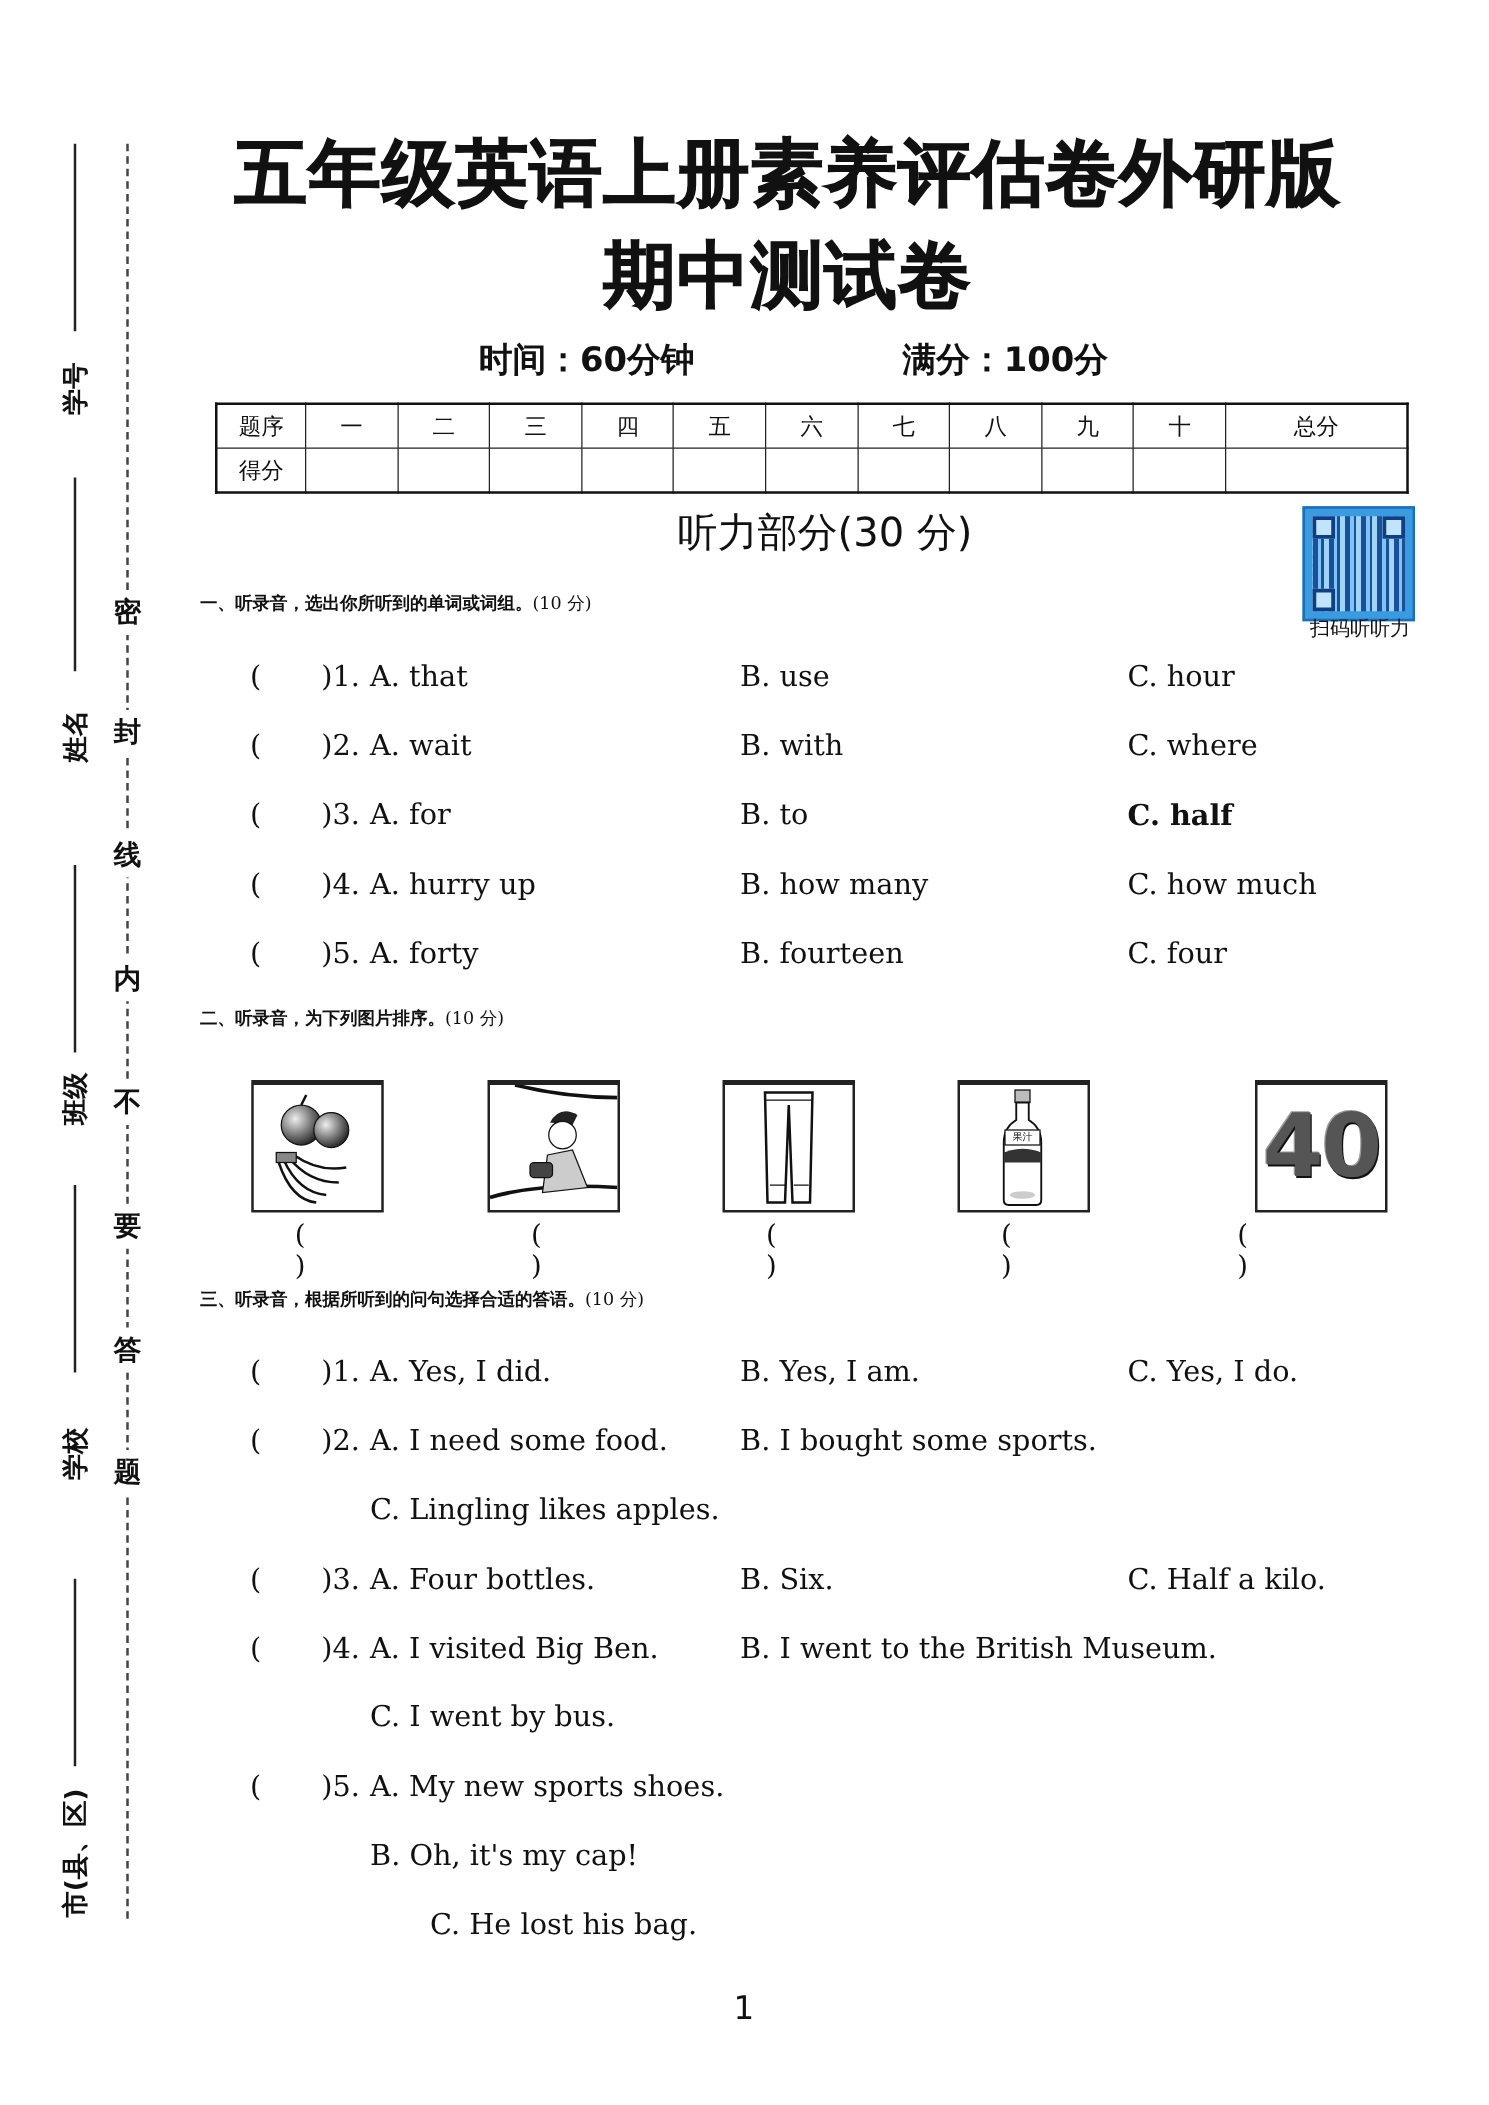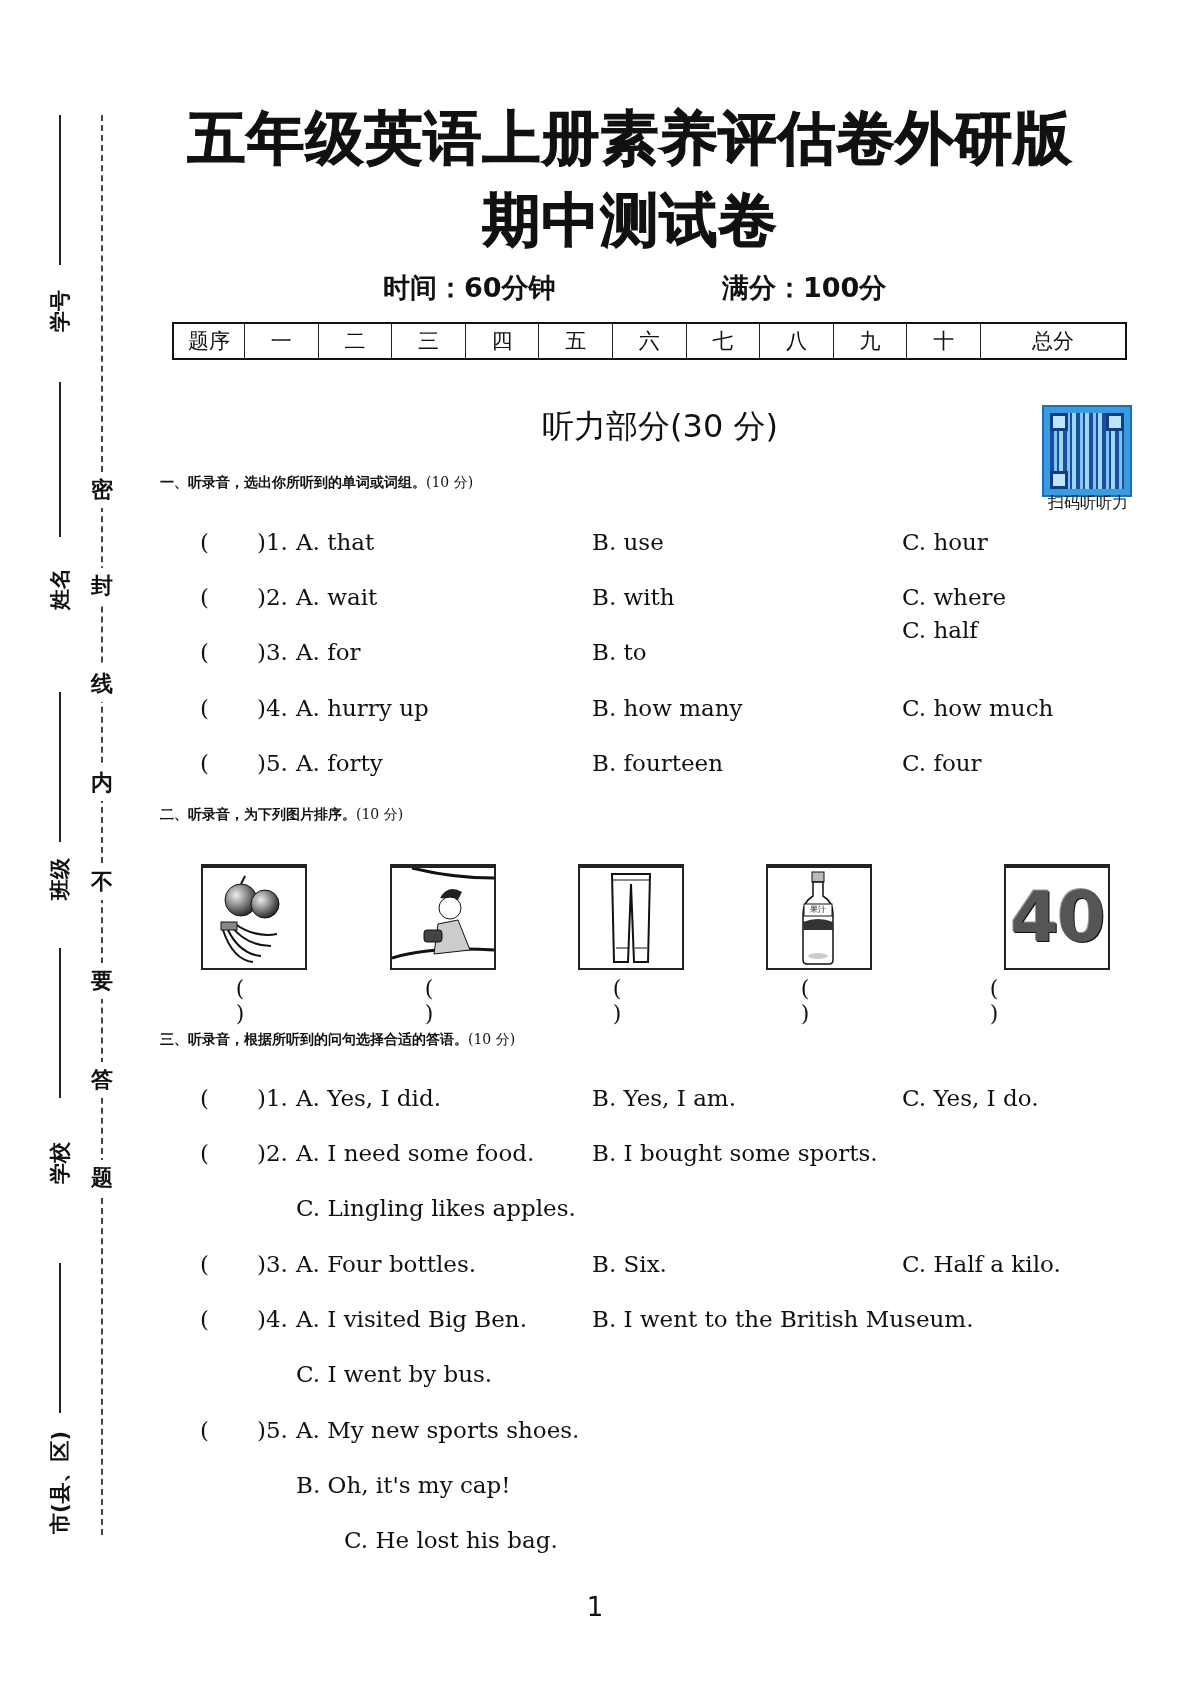--- a/index.html
+++ b/index.html
@@ -18,21 +18,21 @@
 
   .title { position: absolute; left: 140px; width: 980px; text-align: center;
            font-family: "DejaVu Sans", sans-serif; font-weight: bold; color: #111;
            -webkit-text-stroke: 1px #111; letter-spacing: 1px; }
   .t1 { top: 100px; font-size: 58px; }
   .t2 { top: 182px; font-size: 58px; }
 
   .meta { position: absolute; top: 270px; font-family: "DejaVu Sans", sans-serif; font-weight: bold; font-size: 27px; }
 
   table.score { position: absolute; left: 172px; top: 322px; width: 955px; border-collapse: collapse;
-                font-family: "DejaVu Sans", sans-serif; font-size: 21px; }
+                font-family: "DejaVu Sans", sans-serif; font-size: 18px; }
   table.score td { border: 1.5px solid #222; height: 34px; text-align: center; padding: 0; }
   table.score { border: 2.5px solid #111; }
   table.score td.rowhead { width: 70px; }
 
   .part-title { position: absolute; top: 405px; left: 480px; width: 360px; text-align: center;
                 font-family: "DejaVu Sans", sans-serif; font-size: 32px; }
   .qr { position: absolute; left: 1042px; top: 405px; width: 90px; height: 92px; background: #3a9be0;
         border: 2px solid #1b6fb8; box-sizing: border-box; }
   .qr .in { position: absolute; inset: 6px; background:
       repeating-linear-gradient(90deg, #1a4f9c 0 4px, #7fc4f2 4px 7px, #1a4f9c 7px 9px, #9fd6f6 9px 13px),
@@ -93,20 +93,34 @@
     <td>三</td>
     <td>四</td>
     <td>五</td>
     <td>六</td>
     <td>七</td>
     <td>八</td>
     <td>九</td>
     <td>十</td>
     <td>总分</td>
   </tr>
+  <tr>
+    <td class="rowhead">得分</td>
+    <td></td>
+    <td></td>
+    <td></td>
+    <td></td>
+    <td></td>
+    <td></td>
+    <td></td>
+    <td></td>
+    <td></td>
+    <td></td>
+    <td></td>
+  </tr>
 </tbody>
   </table>
 
 <div class="part-title">听力部分(30 分)</div>
 <div class="qr">
   <div class="in"></div>
   <div class="fp" style="left:6px;top:6px;"></div>
   <div class="fp" style="right:6px;top:6px;"></div>
   <div class="fp" style="left:6px;bottom:6px;"></div>
 </div>
@@ -129,21 +143,21 @@
     <span class="q" style="left:257px;top:584px;">)2.</span>
     <span class="q" style="left:296px;top:584px;">A. wait</span>
     <span class="q" style="left:592px;top:584px;">B. with</span>
     <span class="q" style="left:902px;top:584px;">C. where</span>
   </div>
   <div>
     <span class="paren" style="left:200px;top:639px;">(</span>
     <span class="q" style="left:257px;top:639px;">)3.</span>
     <span class="q" style="left:296px;top:639px;">A. for</span>
     <span class="q" style="left:592px;top:639px;">B. to</span>
-    <span class="q" style="left:902px;top:617px;">C. half</span>
+    <span class="q" style="left:902px;top:639px;font-weight:bold;">C. half</span>
   </div>
   <div>
     <span class="paren" style="left:200px;top:695px;">(</span>
     <span class="q" style="left:257px;top:695px;">)4.</span>
     <span class="q" style="left:296px;top:695px;">A. hurry up</span>
     <span class="q" style="left:592px;top:695px;">B. how many</span>
     <span class="q" style="left:902px;top:695px;">C. how much</span>
   </div>
   <div>
     <span class="paren" style="left:200px;top:750px;">(</span>

